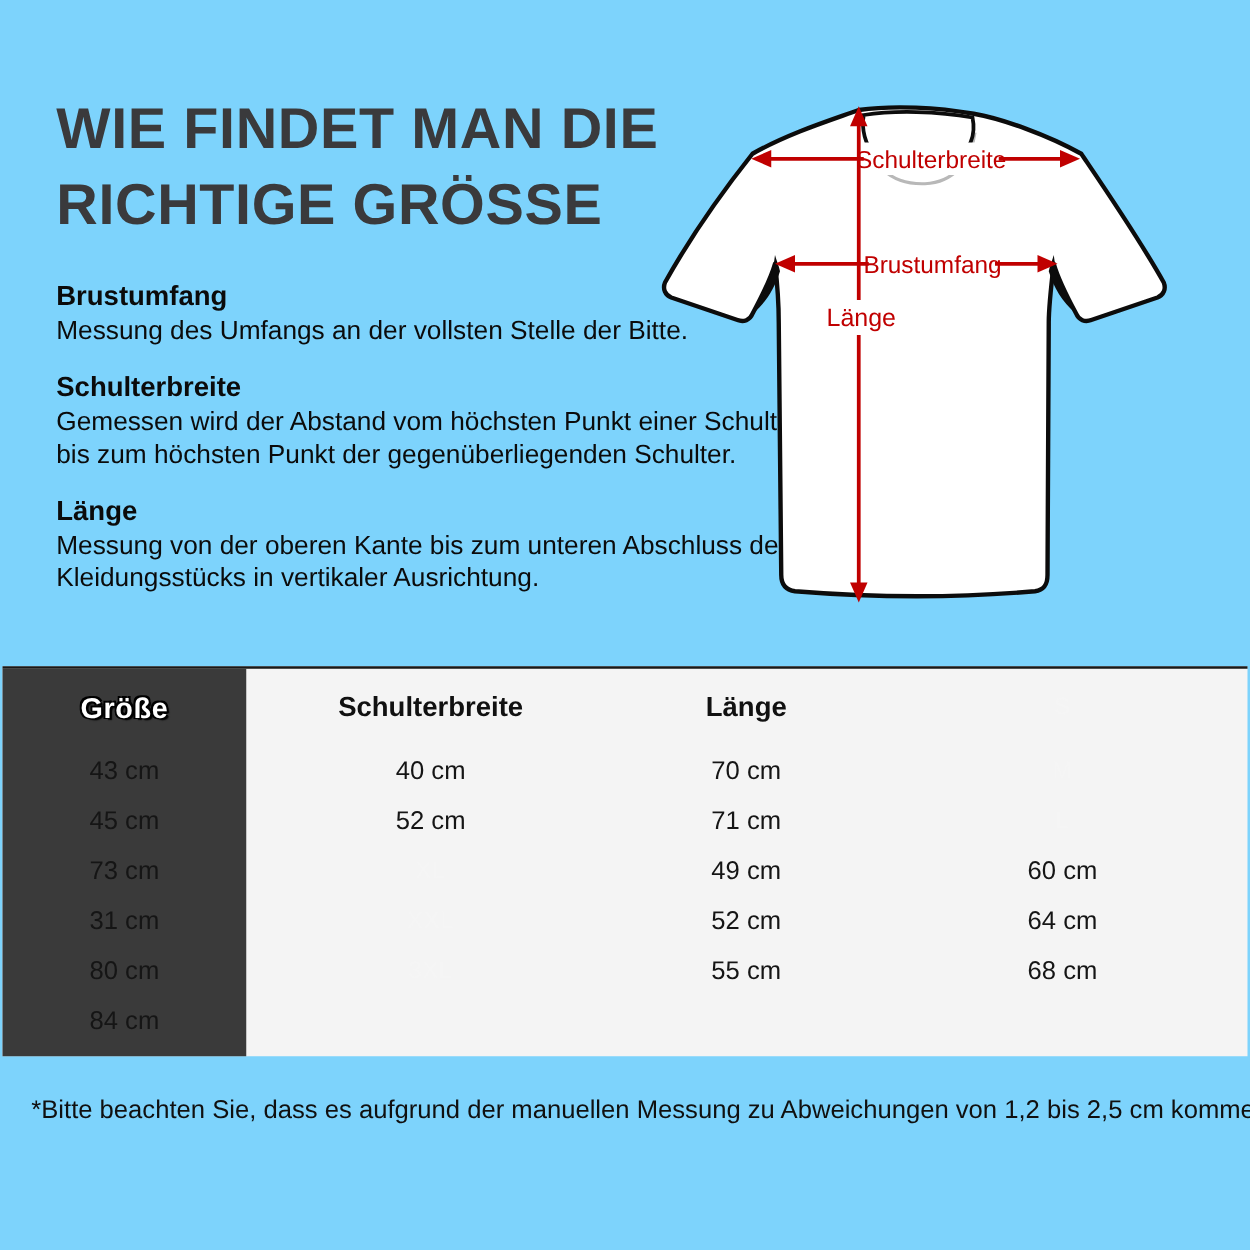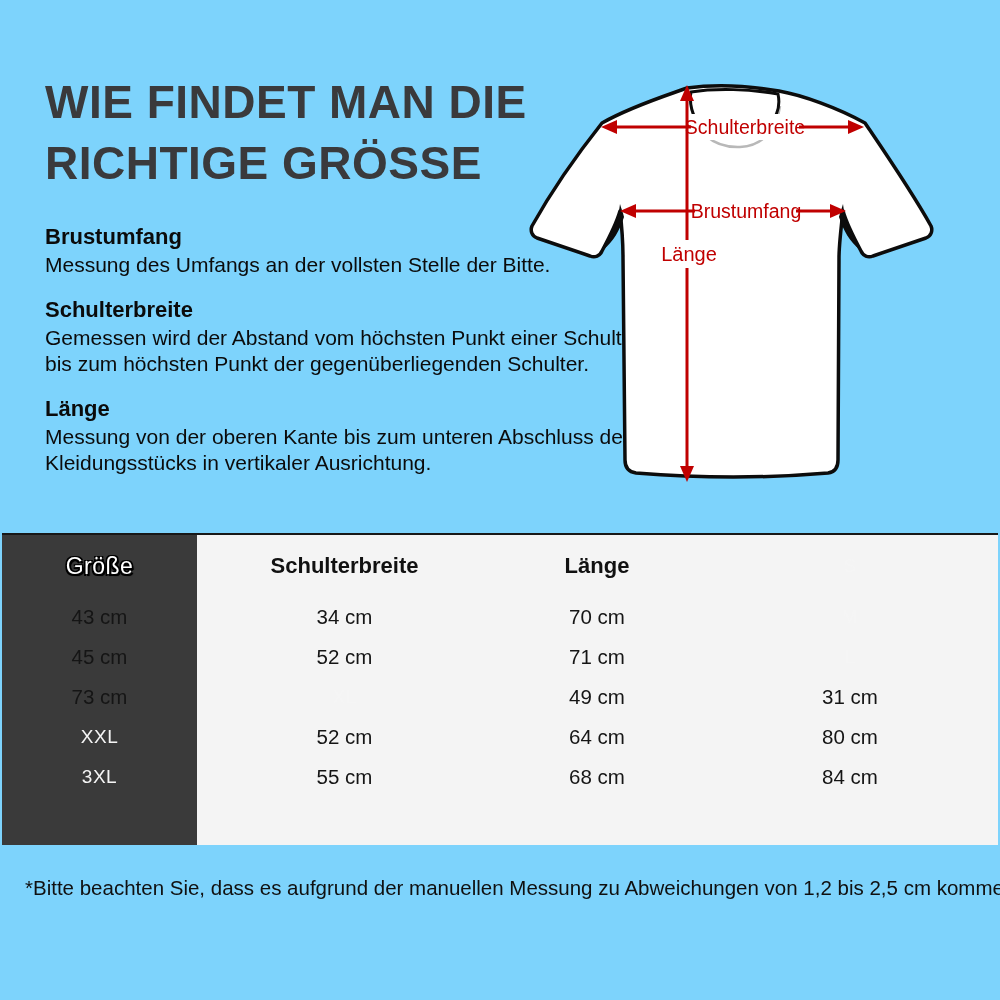--- a/index.html
+++ b/index.html
@@ -38,21 +38,21 @@
     position:absolute;inset:0;display:grid;
     grid-template-columns:195px 295px 210px 1fr;
     grid-template-rows:62px repeat(6,40px);
   }
   .size-table .cell{
     display:flex;align-items:center;justify-content:center;
     white-space:nowrap;
   }
   .hdr{font-weight:700;font-size:22px;color:#111;}
   .hdr-size{
-    font-weight:400;font-size:23px;color:#ffffff;
+    font-weight:700;font-size:23px;color:#ffffff;
     text-shadow:-1.5px -1.5px 0 #000,1.5px -1.5px 0 #000,-1.5px 1.5px 0 #000,
                 1.5px 1.5px 0 #000,2px 2px 1px #000;
     letter-spacing:.5px;
   }
   .size-label{color:#f5f5f5;font-size:19px;letter-spacing:.5px;}
   .val{color:#151515;font-size:20.5px;}
 
   
   .footnote{
     position:absolute;left:25px;top:876px;width:970px;
@@ -133,33 +133,34 @@
   <div class="size-table">
     <div class="dark-col"></div>
     <div class="grid">
 
       <div class="cell hdr-size">Größe</div>
       <div class="cell hdr">Schulterbreite</div>
       <div class="cell hdr">Länge</div>
 
       <div class="cell size-label">S</div>
       <div class="cell val">43 cm</div>
-      <div class="cell val">34 cm</div>
+      <div class="cell val">40 cm</div>
       <div class="cell val">70 cm</div>
 
       <div class="cell size-label">M</div>
       <div class="cell val">45 cm</div>
       <div class="cell val">52 cm</div>
       <div class="cell val">71 cm</div>
 
       <div class="cell size-label">L</div>
       <div class="cell val">73 cm</div>
 
       <div class="cell size-label">XL</div>
       <div class="cell val">49 cm</div>
+      <div class="cell val">60 cm</div>
       <div class="cell val">31 cm</div>
 
       <div class="cell size-label">XXL</div>
       <div class="cell val">52 cm</div>
       <div class="cell val">64 cm</div>
       <div class="cell val">80 cm</div>
 
       <div class="cell size-label">3XL</div>
       <div class="cell val">55 cm</div>
       <div class="cell val">68 cm</div>

